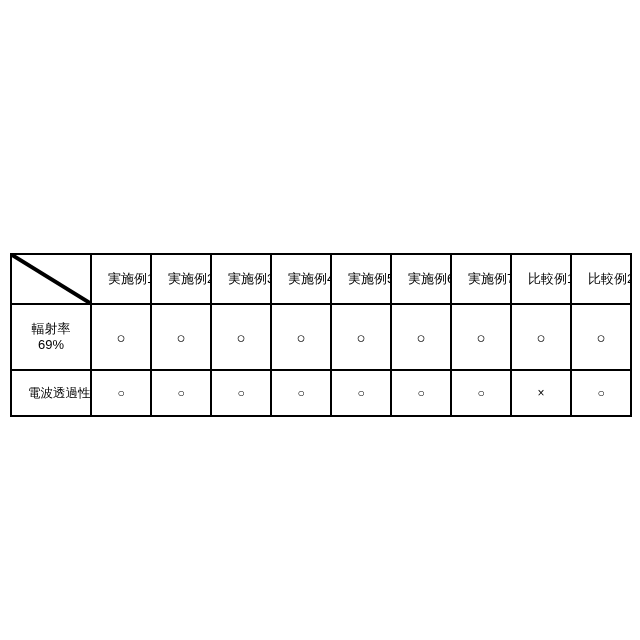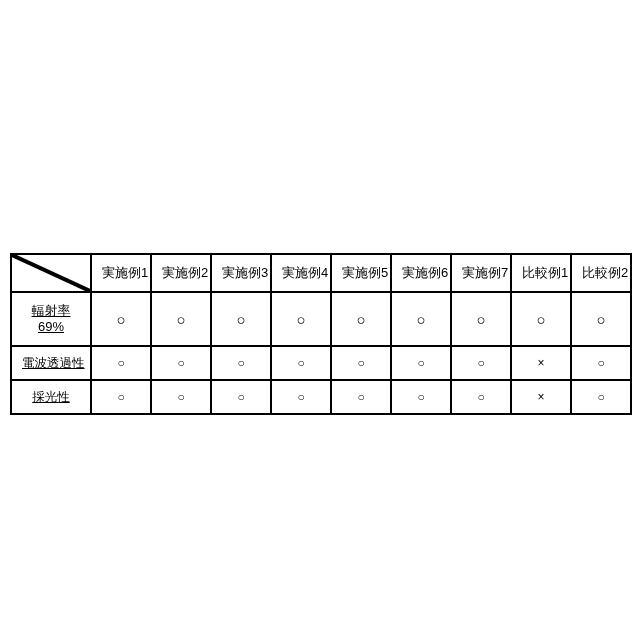--- a/index.html
+++ b/index.html
@@ -27,21 +27,21 @@
   table.results {
     width: 620px;
     border-collapse: collapse;
     table-layout: fixed;
     border: 2px solid #000000;
   }
   table.results col.label-col { width: 80px; }
   table.results col.data-col  { width: 60px; }
   table.results th, table.results td {
     border: 2px solid #000000;
-    padding: 10px;
+    padding: 16px;
     text-align: center;
     vertical-align: middle;
     font-weight: normal;
     overflow: hidden;
     white-space: nowrap;
   }
   tr.header-row th {
     height: 16px;
     font-size: 13px;
     line-height: 16px;
@@ -53,21 +53,21 @@
   th.corner-cell svg {
     position: absolute;
     left: 0; top: 0;
     width: 100%; height: 100%;
     display: block;
   }
   tr.row-tall > * { height: 32px; }
   tr.row-short > * { height: 12px; }
   td.mark-cell { font-size: 15px; line-height: 1; }
   tr.row-short td.mark-cell { font-size: 12px; }
-  th.row-label { font-size: 13px; text-decoration: underline; }
+  th.row-label { font-size: 13px; }
   tr.row-tall th.row-label .label-line {
     display: block;
     line-height: 16px;
   }
   tr.row-short th.row-label { line-height: 12px; font-size: 12.5px; }
 </style>
 </head>
 <body>
 
 <div class="canvas">
@@ -126,30 +126,16 @@
           <td class="mark-cell">○</td>
           <td class="mark-cell">○</td>
           <td class="mark-cell">○</td>
           <td class="mark-cell">○</td>
           <td class="mark-cell">○</td>
           <td class="mark-cell">○</td>
           <td class="mark-cell">○</td>
           <td class="mark-cell">×</td>
           <td class="mark-cell">○</td>
         </tr>
-        <tr class="row-short">
-          <th class="row-label">
-            <span class="label-line">採光性</span>
-          </th>
-          <td class="mark-cell">○</td>
-          <td class="mark-cell">○</td>
-          <td class="mark-cell">○</td>
-          <td class="mark-cell">○</td>
-          <td class="mark-cell">○</td>
-          <td class="mark-cell">○</td>
-          <td class="mark-cell">○</td>
-          <td class="mark-cell">×</td>
-          <td class="mark-cell">○</td>
-        </tr>
       </tbody>
     </table>
   </div>
 </div>
 
 </body></html>

